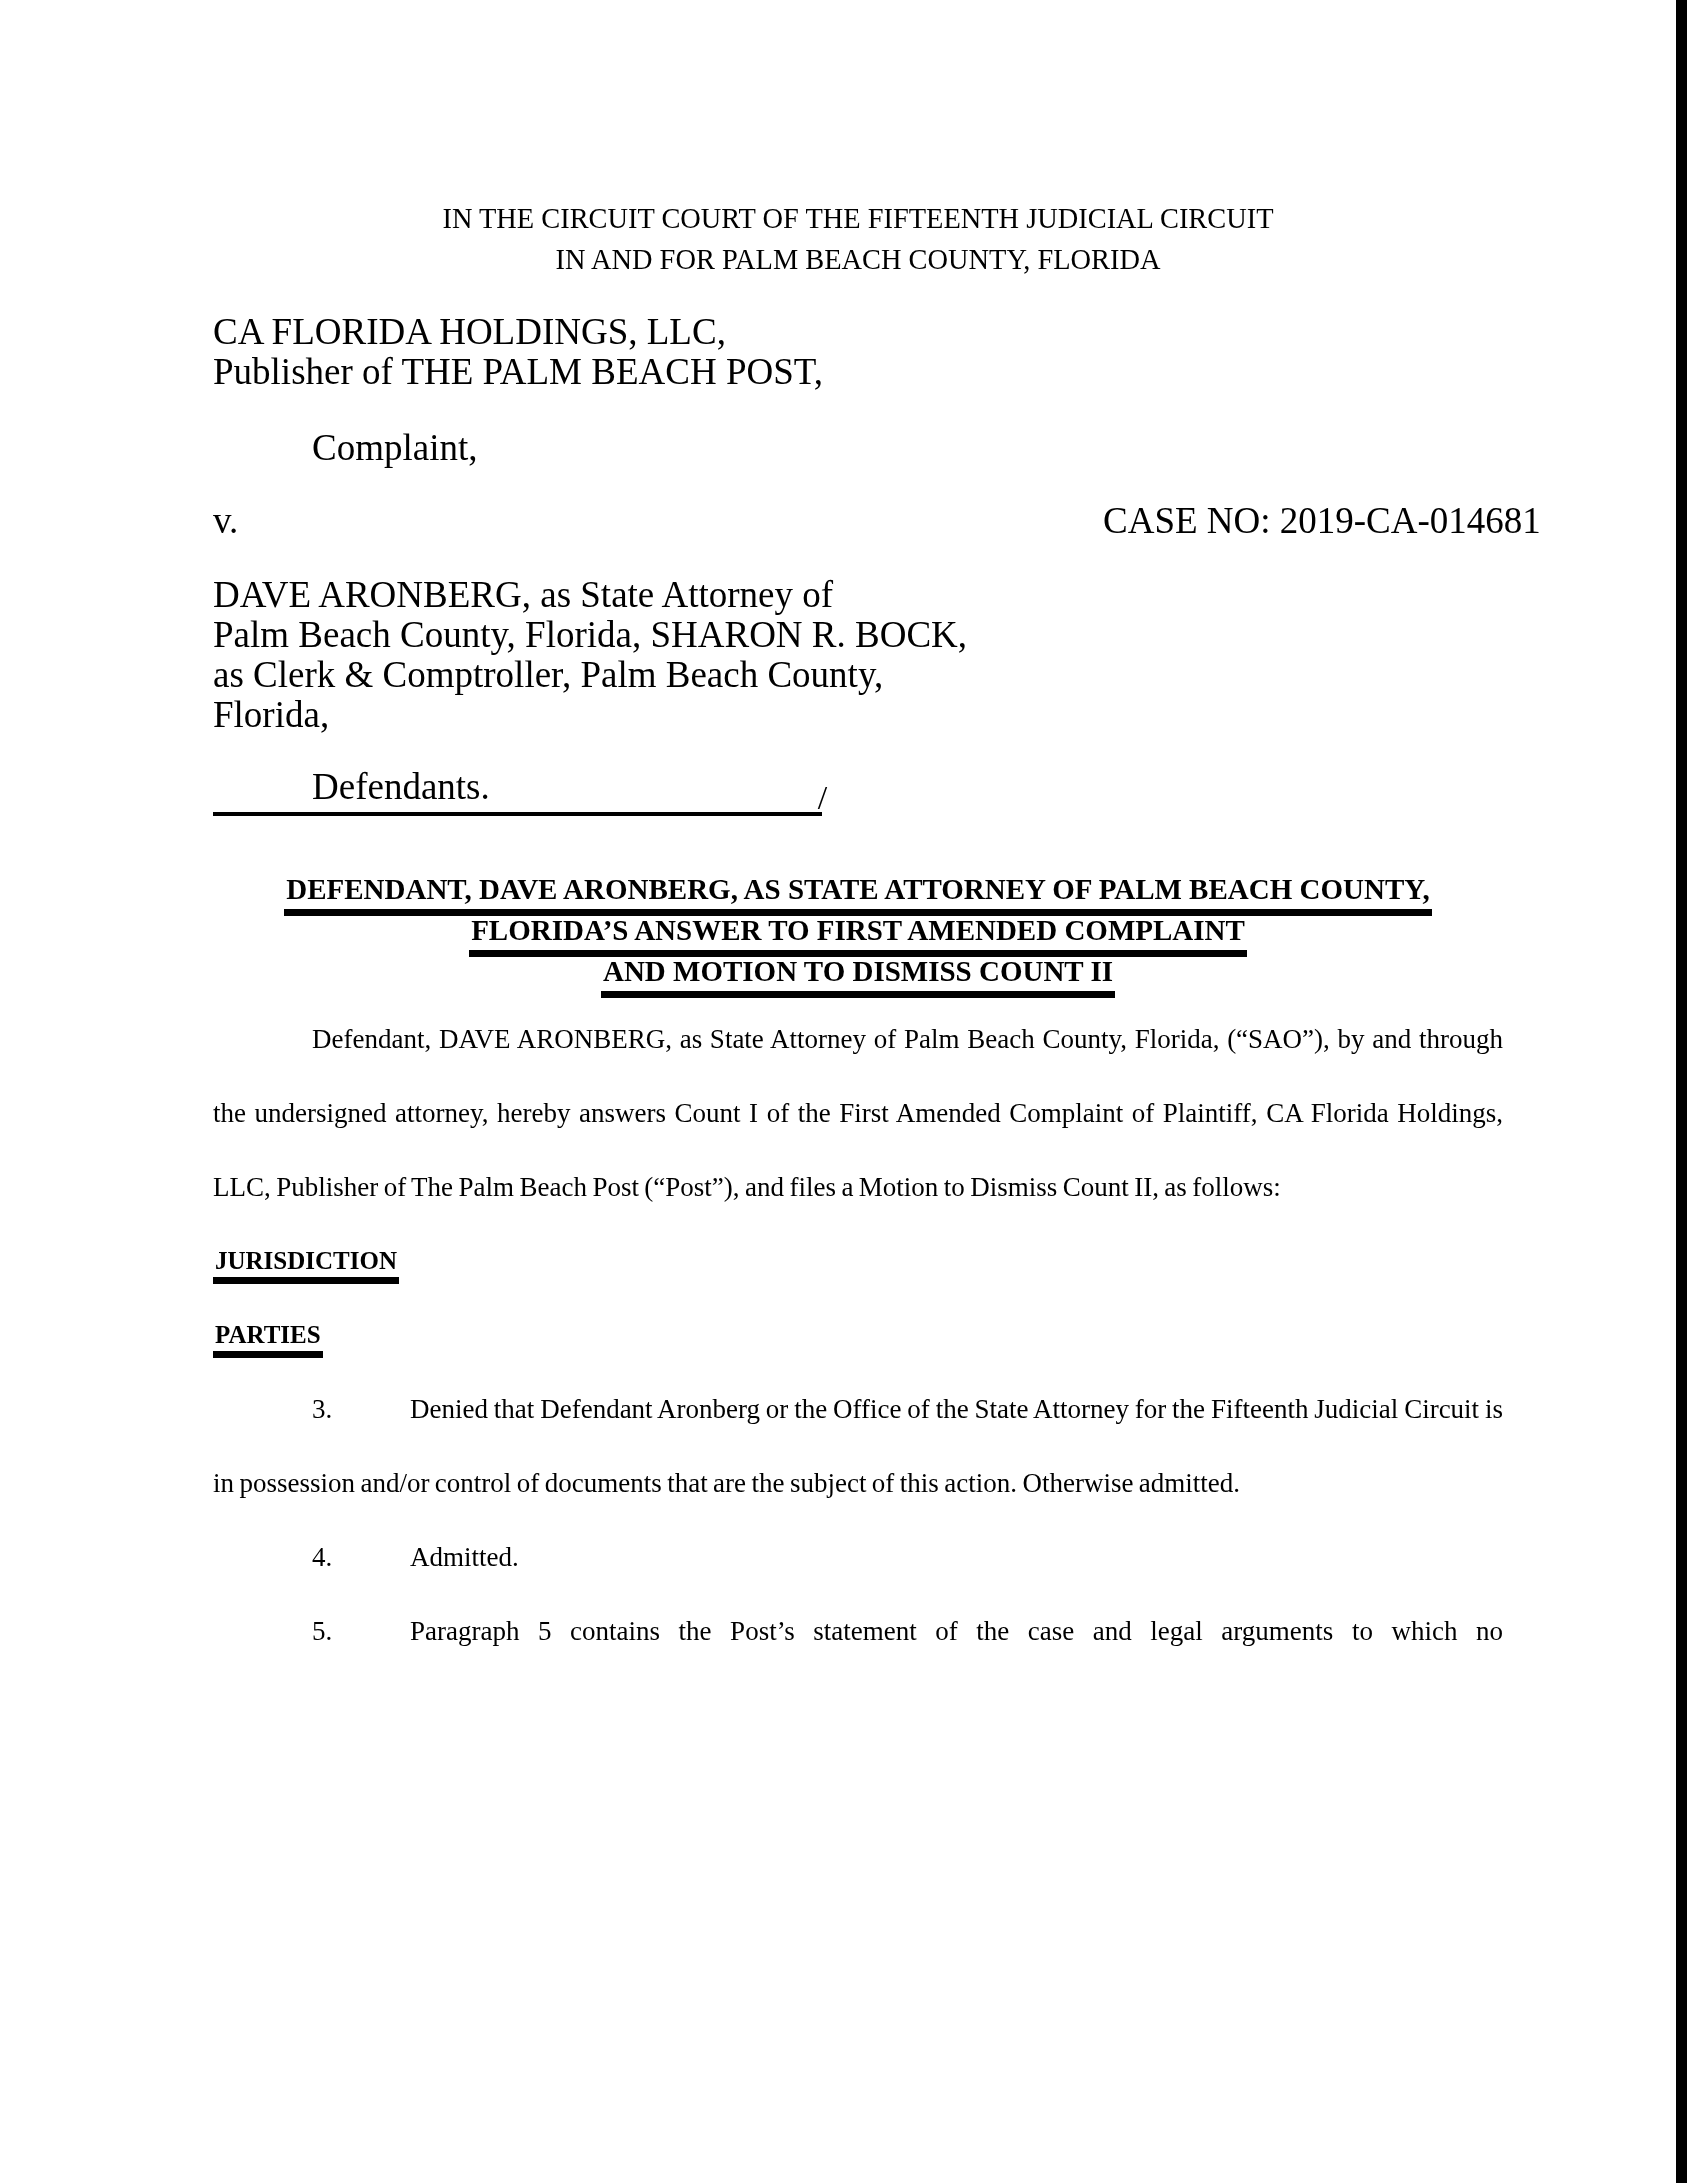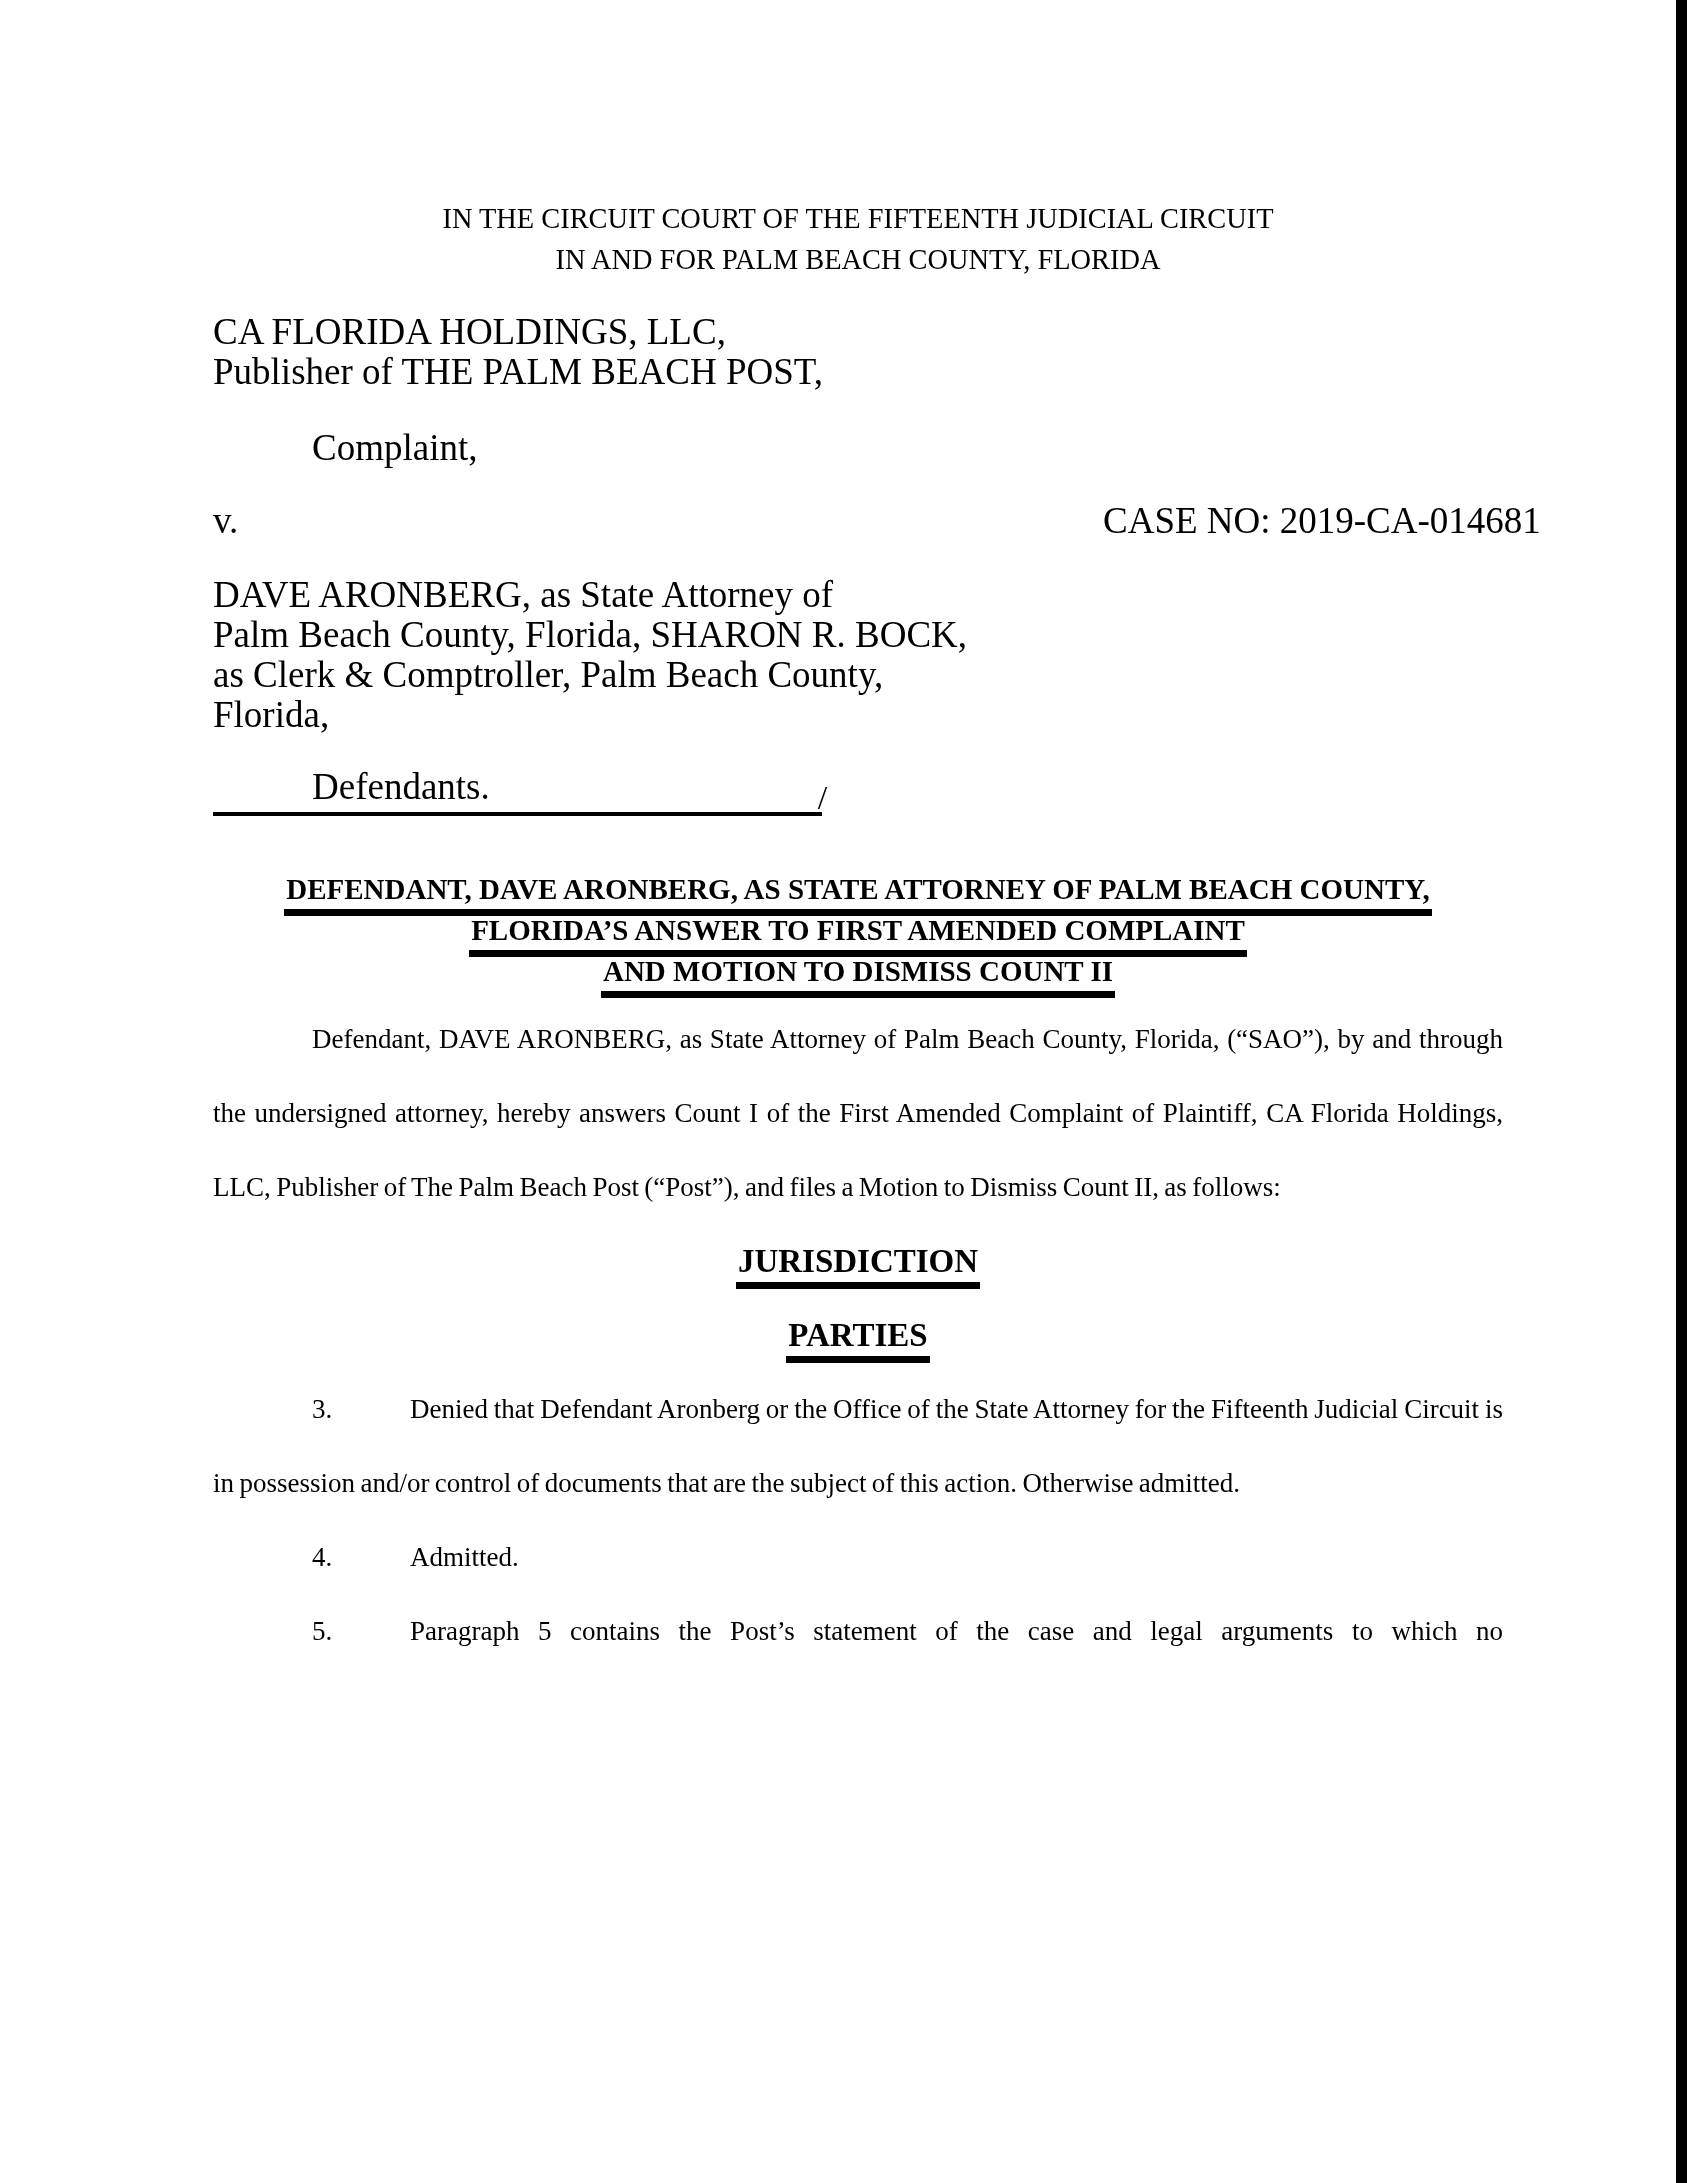--- a/index.html
+++ b/index.html
@@ -20,21 +20,21 @@
   .sigrow{position:relative;width:609px;height:5.3px;border-bottom:4.6px solid #000000;}
   .sigslash{position:absolute;right:-5.3px;bottom:-2.6px;font-size:34px;line-height:34px;}
   .title{margin-top:53px;font-size:29px;font-weight:bold;text-align:center;}
   .tline{line-height:41px;white-space:nowrap;}
   .u{border-bottom:7.3px solid #000000;padding:0 2px 3.3px 2px;}
   .body{font-size:27px;line-height:74px;text-align:justify;word-spacing:-1.3px;margin:0;}
   .intro{margin-top:9.3px;text-indent:99px;}
   .item{text-indent:99px;}
   .cont{text-align-last:justify;}
   .pnum{display:inline-block;width:98px;text-indent:0;}
-  .shead{font-size:33px;font-weight:bold;text-align:center;line-height:74px;}
+  .shead{font-size:25px;font-weight:bold;text-align:left;line-height:74px;}
 </style>
 </head>
 <body>
 
 <div class="page">
   <div class="scan-strip"></div>
 
   <div class="content">
 
     <div class="hdr center">IN THE CIRCUIT COURT OF THE FIFTEENTH JUDICIAL CIRCUIT</div>

